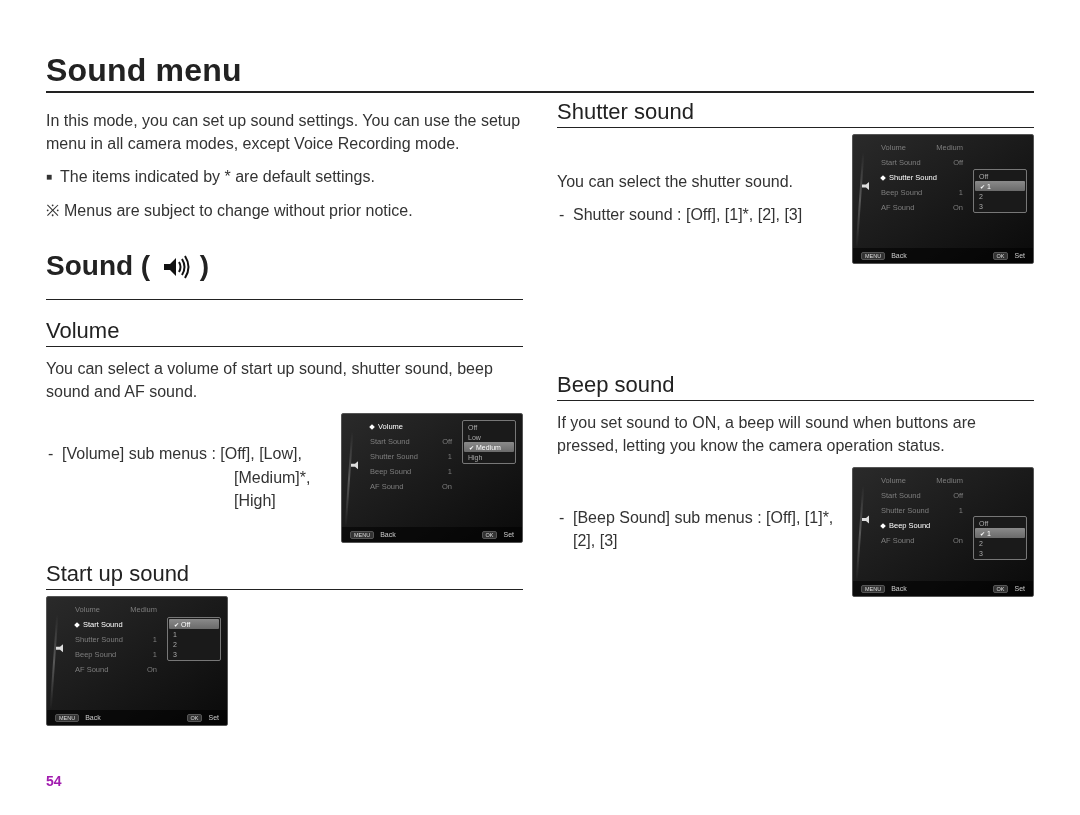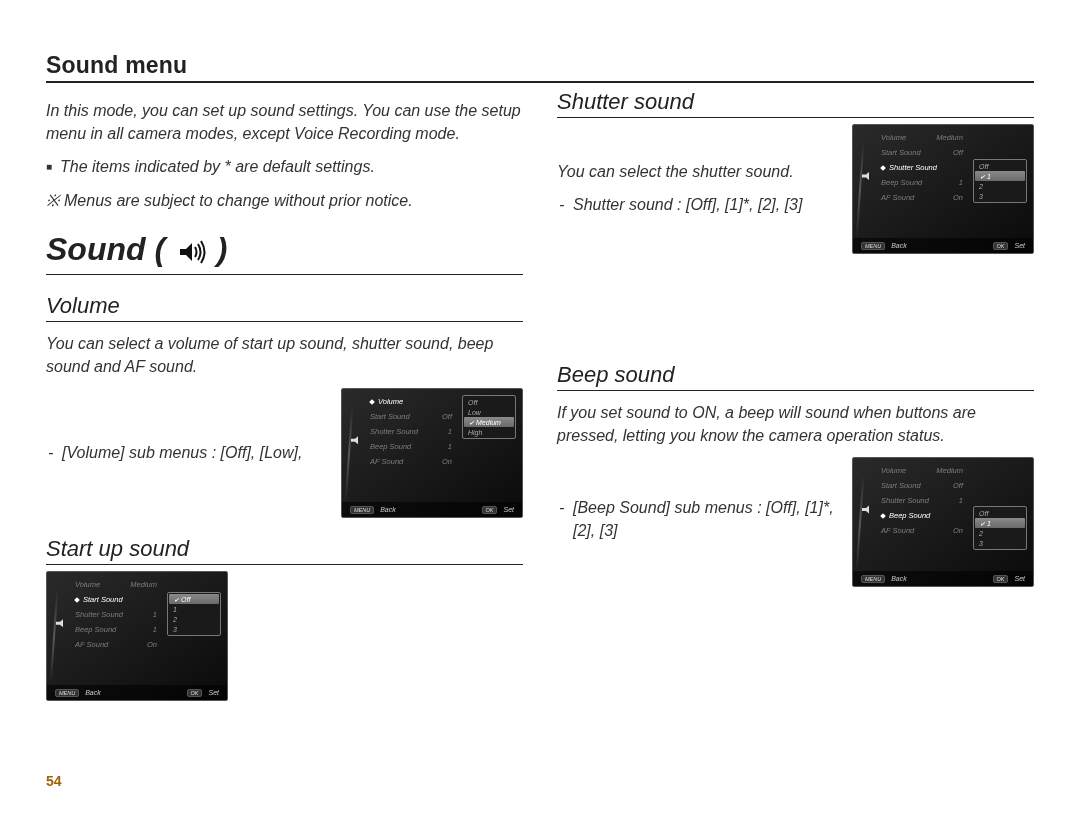--- a/index.html
+++ b/index.html
@@ -6,36 +6,36 @@
   html, body { margin: 0; padding: 0; }
   body {
     width: 1080px;
     height: 815px;
     background: #ffffff;
     font-family: Arial, Helvetica, sans-serif;
     color: #222;
     padding: 52px 46px 30px 46px;
     position: relative;
   }
-  .cols { display: flex; gap: 34px; font-style: italic; }
+  .cols { display: flex; gap: 34px; }
   .col { flex: 1; min-width: 0; }
   h1.page-title {
-    font-size: 23px;
+    font-size: 32px;
     font-weight: 700;
     margin: 0 0 6px 0;
     border-bottom: 2px solid #222;
     padding-bottom: 2px;
     letter-spacing: 0.2px;
   }
   h1.section-title {
-    font-size: 32px;
+    font-size: 28px;
     font-weight: 700;
-    margin: 19px 0 10px 0;
+    margin: 28px 0 10px 0;
     border-bottom: 1.5px solid #222;
-    padding-bottom: 2px;
+    padding-bottom: 13px;
   }
   h2.sub-title {
     font-size: 22px;
     font-weight: 400;
     color: #222;
     margin: 18px 0 6px 0;
     border-bottom: 1.5px solid #222;
     padding-bottom: 2px;
   }
   p { font-size: 16px; line-height: 1.45; margin: 10px 0; color: #333; }
@@ -128,21 +128,21 @@
   }
   .camera-screen .bar .btn {
     display: inline-block; background: #333; border: 1px solid #555;
     border-radius: 2px; padding: 0 3px; font-size: 5.5px; color: #ddd;
   }
 
   .sound-icon { display:inline-block; vertical-align: -4px; margin: 0 2px 0 4px;}
 
   .page-number {
     position: absolute; left: 46px; bottom: 26px;
-    font-size: 14px; font-weight: 700; color: #a16207;
+    font-size: 14px; font-weight: 700; color: #a21caf;
   }
 </style>
 </head>
 <body>
 
 <h1 class="page-title">Sound menu</h1>
 
 <div class="cols">
 
   <div class="col">
@@ -159,20 +159,21 @@
           </svg></span><span> )</span>
     </h1>
 
     <h2 class="sub-title">Volume</h2>
     <p>You can select a volume of start up sound, shutter sound, beep sound and AF sound.</p>
 
     <div class="row-with-screen">
       <div class="text">
         <p class="opt-line" style="margin-top:8px">
           <span>[Volume] sub menus : [Off], [Low],</span>
+          <span class="indent">[Medium]*, [High]</span>
         </p>
       </div>
 
       <div class="camera-screen">
         <div class="shine"></div>
         <div class="body">
           <div class="icons">
               <div class="spk"></div>
             </div>
           <div class="list">

